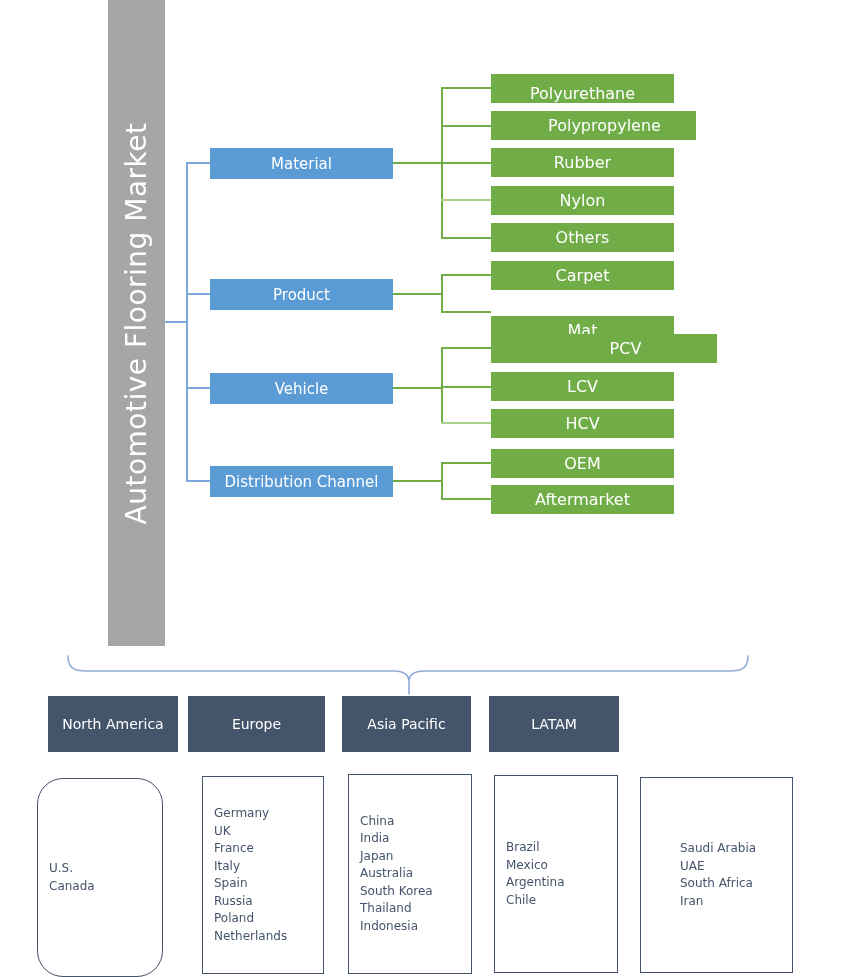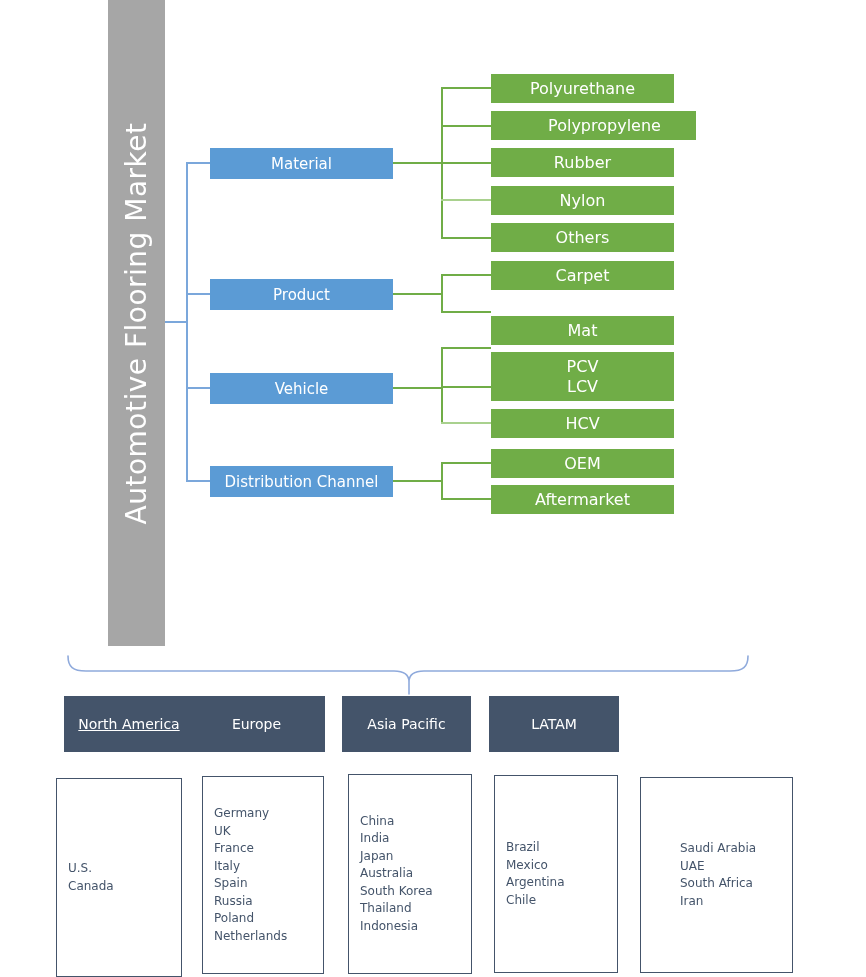--- a/index.html
+++ b/index.html
@@ -92,75 +92,75 @@
   <div class="line green" style="left:441px;top:347px;width:2px;height:77px;"></div>
   <div class="line green" style="left:441px;top:347px;width:50px;height:2px;"></div>
   <div class="line green" style="left:441px;top:386px;width:50px;height:2px;"></div>
   <div class="line green-light" style="left:441px;top:422px;width:50px;height:2px;"></div>
 
   <div class="line green" style="left:393px;top:480px;width:50px;height:2px;"></div>
   <div class="line green" style="left:441px;top:462px;width:2px;height:38px;"></div>
   <div class="line green" style="left:441px;top:462px;width:50px;height:2px;"></div>
   <div class="line green" style="left:441px;top:498px;width:50px;height:2px;"></div>
 
-  <div class="leaf" style="top:74px;">
+  <div class="leaf" style="top:74px;align-items:flex-end;">
       <span>Polyurethane</span>
     </div>
   <div class="leaf" style="top:111px;padding-left:22px;">
       <span>Polypropylene</span>
     </div>
   <div class="leaf" style="top:148px;">
       <span>Rubber</span>
     </div>
   <div class="leaf" style="top:186px;">
       <span>Nylon</span>
     </div>
   <div class="leaf" style="top:223px;">
       <span>Others</span>
     </div>
   <div class="leaf" style="top:261px;">
       <span>Carpet</span>
     </div>
   <div class="leaf" style="top:298px;margin-top:18px;">
       <span>Mat</span>
     </div>
-  <div class="leaf" style="top:352px;">
+  <div class="leaf" style="top:334px;padding-left:43px;">
       <span>PCV</span>
     </div>
   <div class="leaf" style="top:372px;">
       <span>LCV</span>
     </div>
   <div class="leaf" style="top:409px;">
       <span>HCV</span>
     </div>
   <div class="leaf" style="top:449px;">
       <span>OEM</span>
     </div>
   <div class="leaf" style="top:485px;">
       <span>Aftermarket</span>
     </div>
 
   <svg class="brace-svg" width="700" height="50" viewBox="0 0 700 50">
     <path d="M 8 8 C 8 19, 13 23, 26 23 L 334 23 C 345 23, 349 27, 349 34 L 349 46 M 349 34 C 349 27, 353 23, 364 23 L 670 23 C 683 23, 688 19, 688 8" fill="none" stroke="#8FAADC" stroke-width="1.6" stroke-linecap="round"></path>
   </svg>
 
-  <div class="region" style="left:64px;width:130px;text-decoration:underline;">
+  <div class="region" style="left:48px;width:130px;">
       <span>North America</span>
     </div>
   <div class="region" style="left:188px;width:137px;">
       <span>Europe</span>
     </div>
   <div class="region" style="left:342px;width:129px;">
       <span>Asia Pacific</span>
     </div>
   <div class="region" style="left:489px;width:130px;">
       <span>LATAM</span>
     </div>
 
-  <div class="country-list" style="left:56px;top:778px;width:124px;height:197px;">
+  <div class="country-list" style="left:37px;top:778px;width:124px;height:197px;border-radius:26px;">
     <div class="countries">U.S.
 Canada</div>
   </div>
   <div class="country-list" style="left:202px;top:776px;width:120px;height:196px;">
     <div class="countries">Germany
 UK
 France
 Italy
 Spain
 Russia

